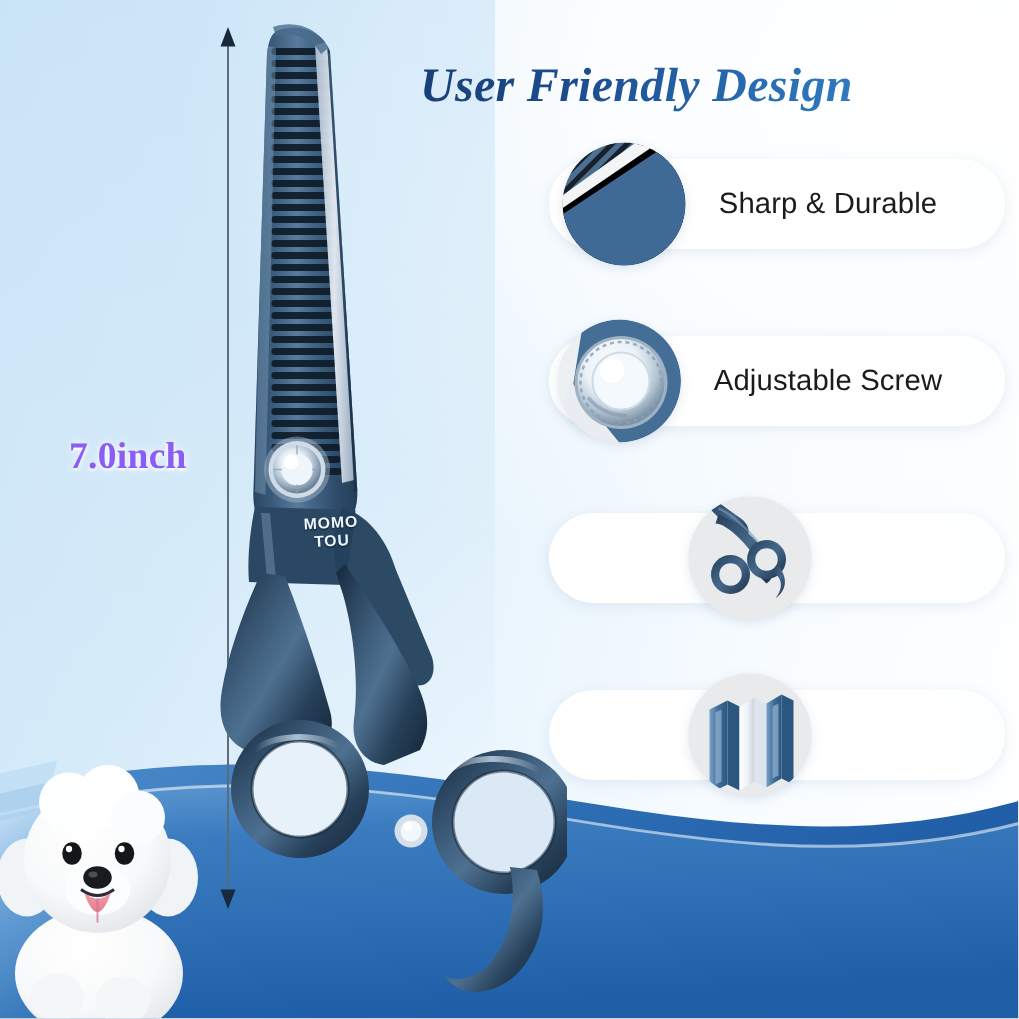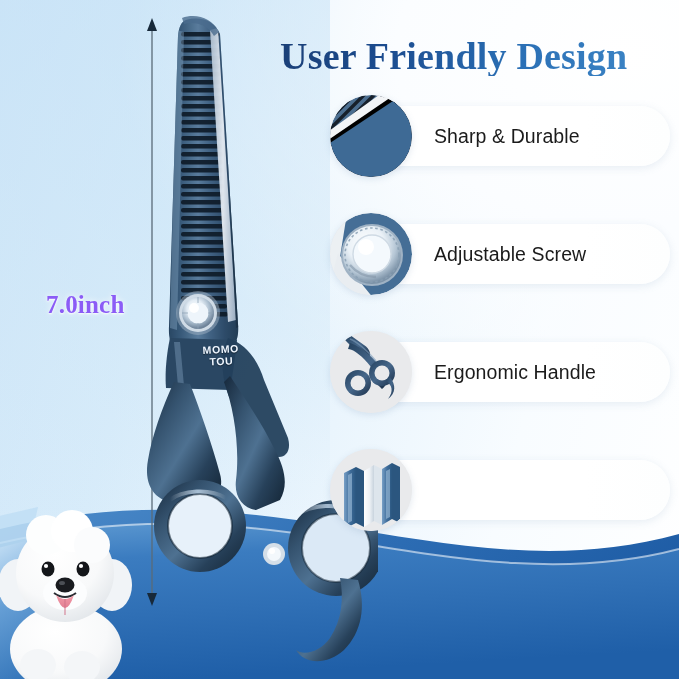--- a/index.html
+++ b/index.html
@@ -50,32 +50,32 @@
   }
   .brand-mark span{display:block;}
 
   
   .dog{position:absolute;left:-6px;bottom:0;width:146px;height:190px;}
 
   
   .title{
     position:absolute;left:280px;top:36px;width:380px;
     font-family:"Liberation Serif", serif;
-    font-size:38px;font-weight:700;letter-spacing:.2px;
+    font-size:32px;font-weight:700;letter-spacing:.2px;
     line-height:40px;white-space:nowrap;
     background:linear-gradient(100deg,#1a3f77 0%, #1c4c8f 28%, #2a6fb5 62%, #3f88c8 100%);
     -webkit-background-clip:text;background-clip:text;
-    -webkit-text-fill-color:transparent;color:#1d4e91;
+    -webkit-text-fill-color:transparent;color:#1d4e91;font-style:italic;
   }
 
   
   .features{position:absolute;left:330px;top:106px;width:340px;}
   .feature{
     position:relative;height:60px;margin-bottom:58px;
-    display:flex;align-items:center;
+    display:flex;align-items:center;justify-content:center;
   }
   .feature:last-child{margin-bottom:0;}
   .pill{
     position:absolute;left:36px;top:0;right:0;height:60px;
     background:linear-gradient(90deg,#ffffff 0%,#ffffff 72%,#fdfefe 100%);
     border-radius:30px;
     box-shadow:0 2px 9px rgba(120,150,180,.16);
   }
   .fi-circle{
     position:relative;z-index:2;
@@ -409,21 +409,20 @@
             <path d="M20,12 C28,14 44,26 52,38 C58,46 58,54 52,58 L46,52 C48,46 44,38 34,28 C28,22 22,18 18,18 Z" fill="url(#g3a)"></path>
             <circle cx="28" cy="52" r="13" fill="url(#g3a)"></circle>
             <circle cx="28" cy="52" r="7.5" fill="#e9eaec"></circle>
             <circle cx="52" cy="42" r="13" fill="url(#g3a)"></circle>
             <circle cx="52" cy="42" r="7.5" fill="#e9eaec"></circle>
             <path d="M60,46 C66,54 66,62 58,68 C64,60 62,54 56,50 Z" fill="url(#g3a)"></path>
             <path d="M20,8 C26,10 38,20 46,30" stroke="#7d9cba" stroke-width="1.6" fill="none" opacity=".6"></path>
           </g>
         </svg>
       </div>
-      <div class="f-label">Ergonomic Handle</div>
     </div>
 
     <div class="feature">
       <div class="pill"></div>
       <div class="fi-circle">
         <svg viewBox="0 0 82 82">
           <defs>
             <clipPath id="c4">
                 <circle cx="41" cy="41" r="41"></circle>
               </clipPath>

